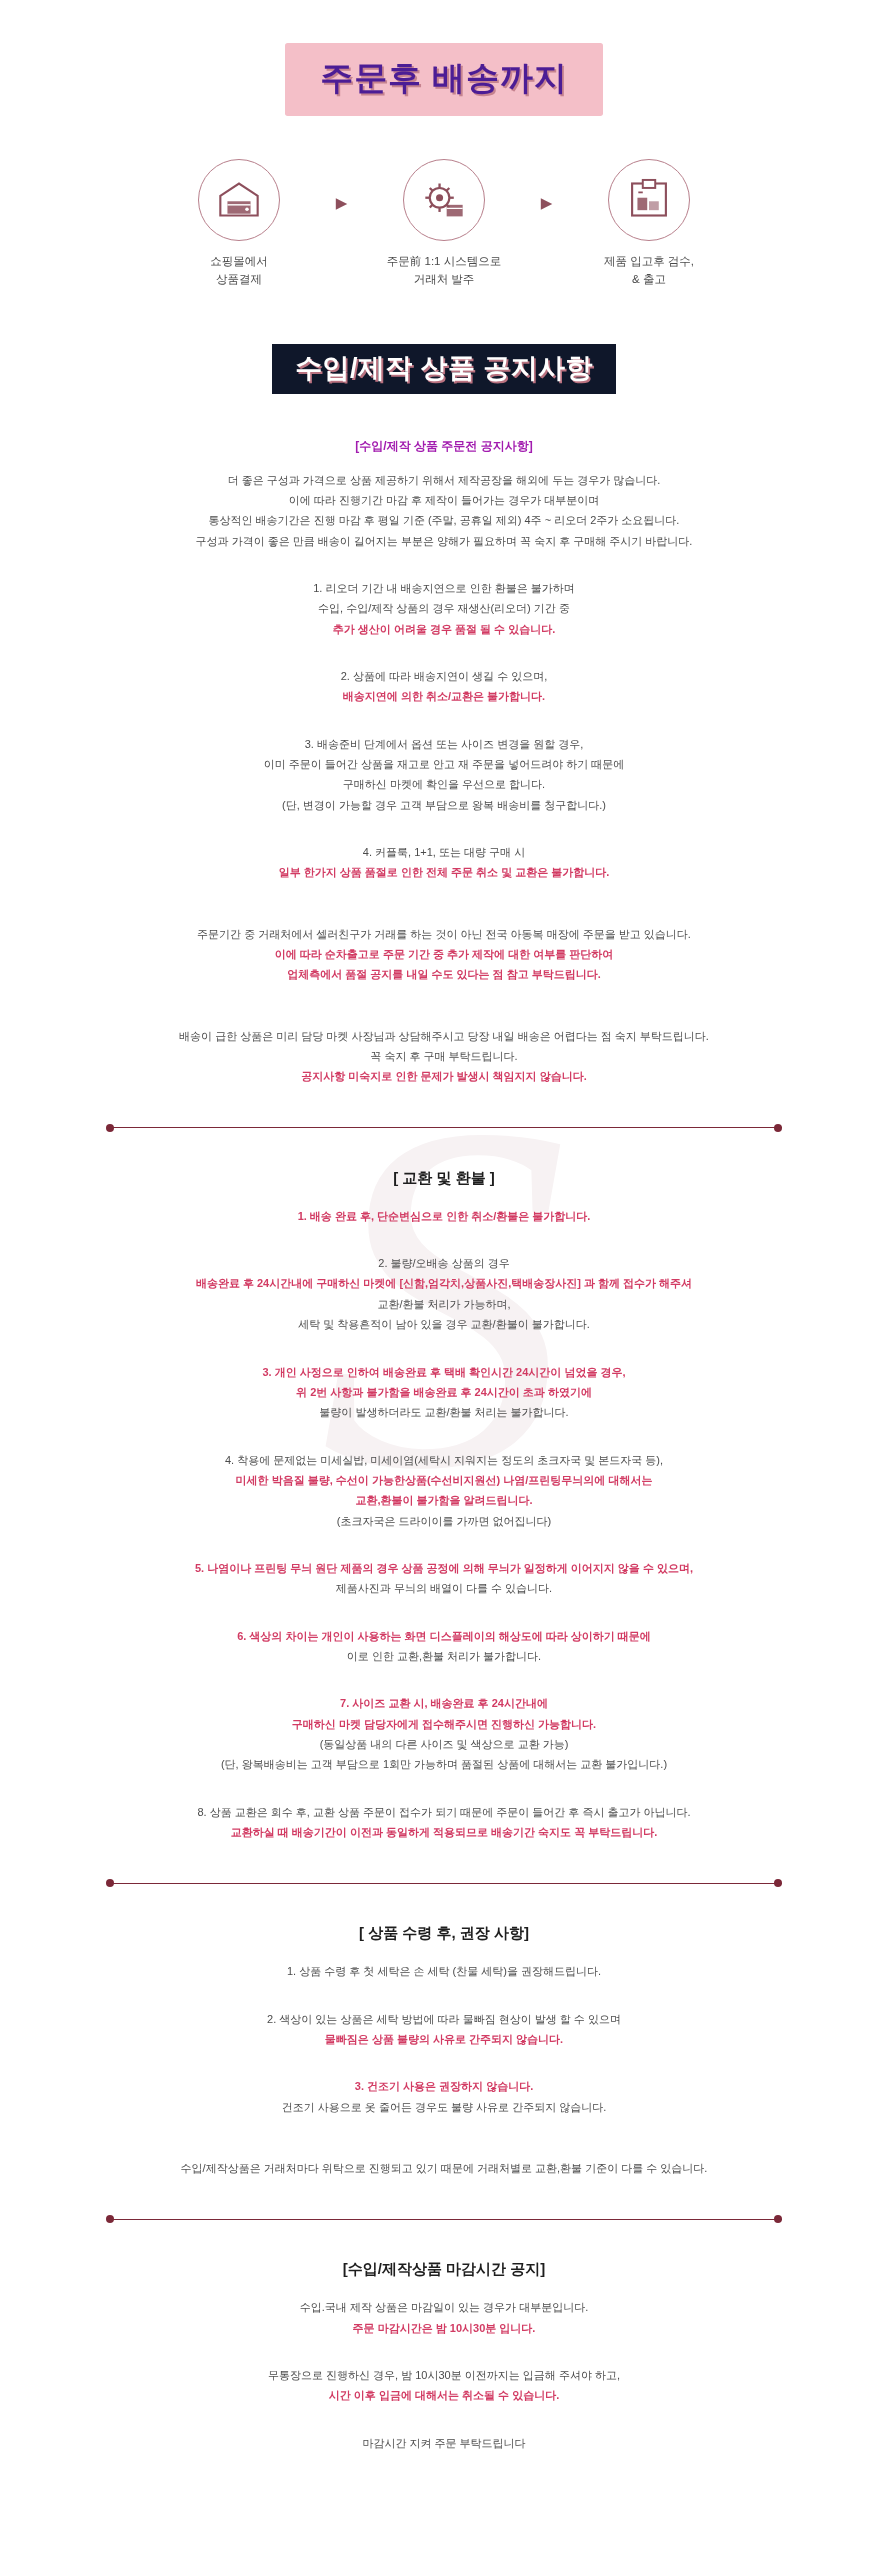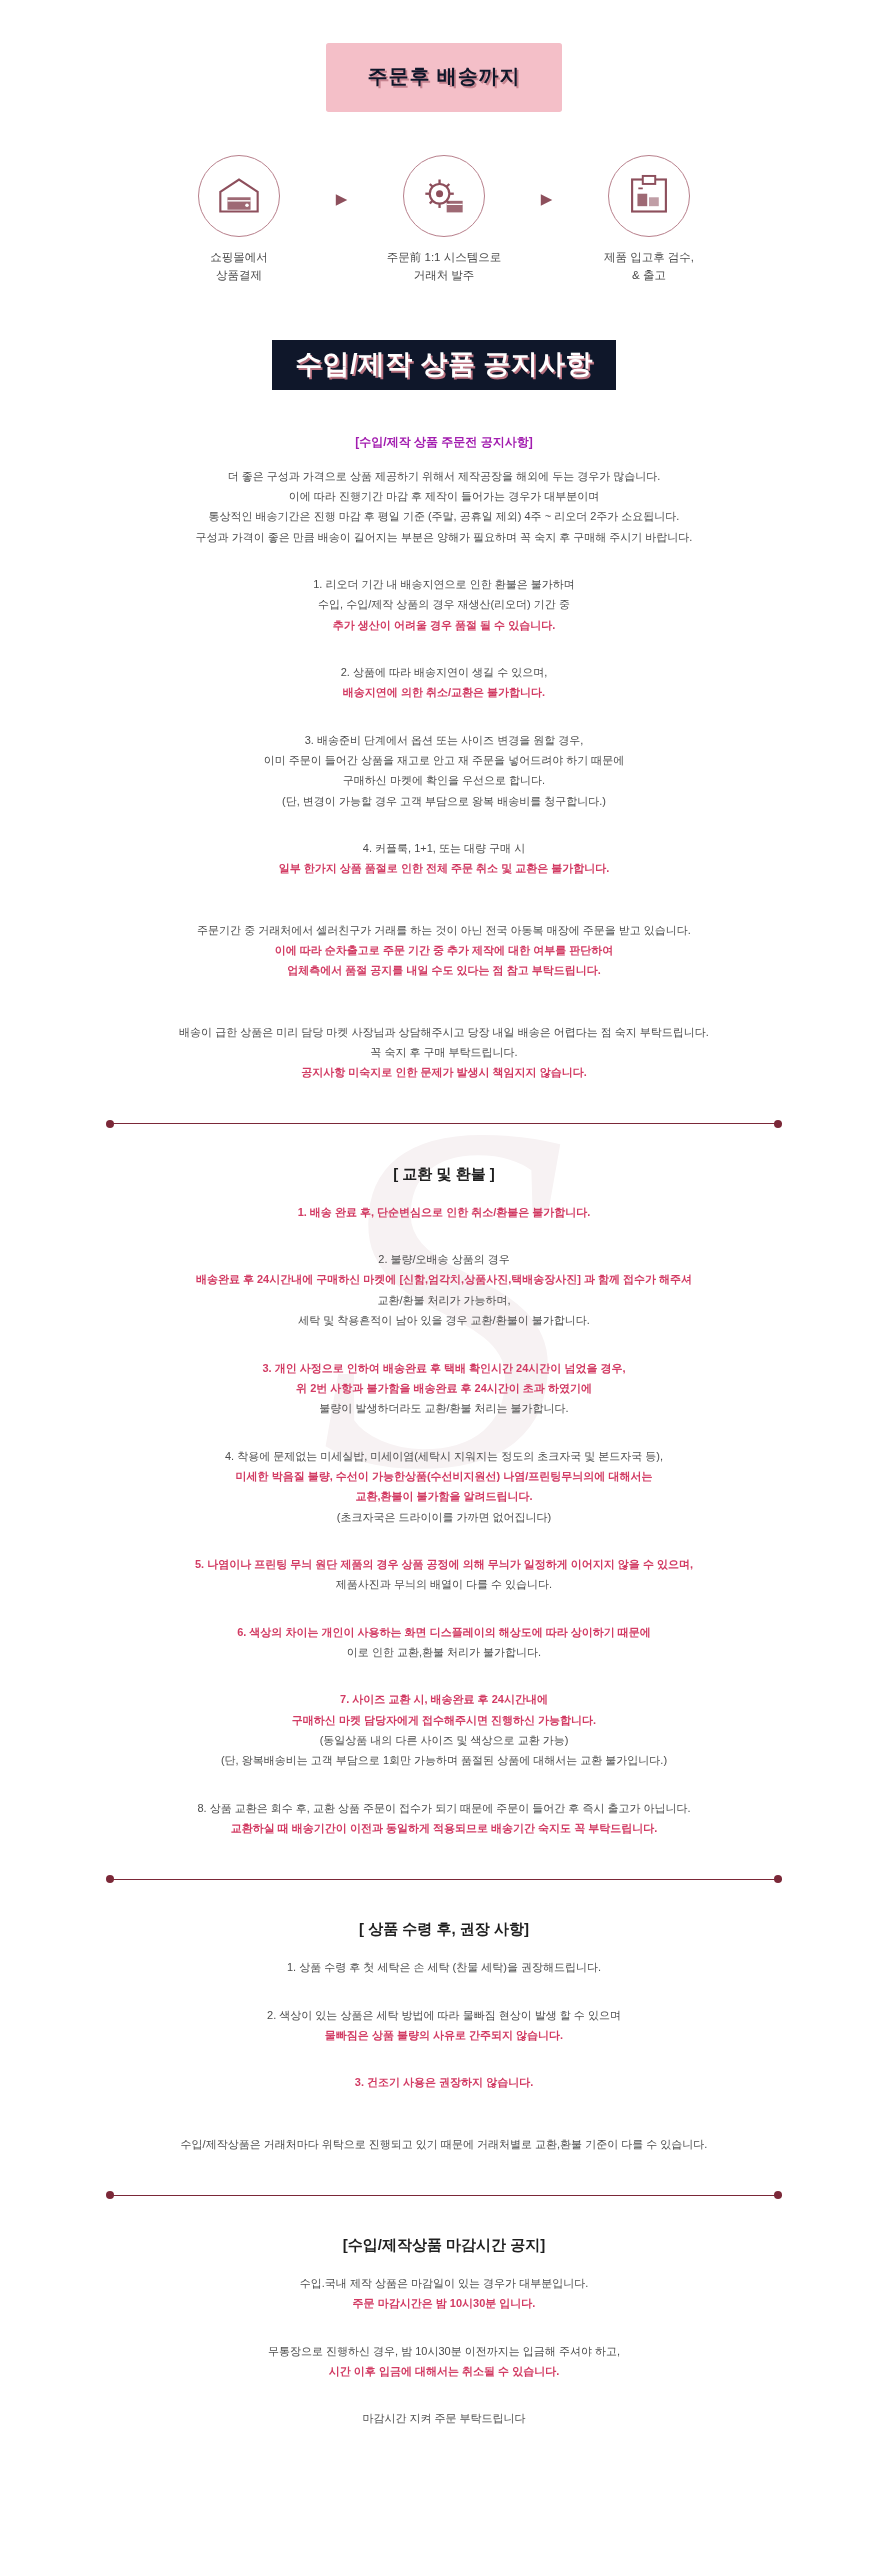--- a/index.html
+++ b/index.html
@@ -46,25 +46,25 @@
     text-align: center;
     margin-top: 16px;
   }
   .banner {
     display: inline-block;
     background: #f4bfc8;
     padding: 8px 30px 9.8px;
     border-radius: 2.7px;
   }
   .banner h1 {
-    margin: 12px;
-    font-size: 20px;
+    margin: 5px;
+    font-size: 33px;
     letter-spacing: 0.9px;
     font-weight: 900;
-    color: #0f172a;
+    color: #4c1d95;
     text-shadow: 1.8px 1.8px 0 #c6838f;
   }
 
   
   .steps {
     margin-top: 43px;
     display: flex;
     justify-content: center;
     align-items: flex-start;
     gap: 9px;
@@ -368,20 +368,21 @@
       <span class="line">1. 상품 수령 후 첫 세탁은 손 세탁 (찬물 세탁)을 권장해드립니다.</span>
     </div>
 
     <div class="block gap-md">
       <span class="line">2. 색상이 있는 상품은 세탁 방법에 따라 물빠짐 현상이 발생 할 수 있으며</span>
       <span class="line hl-pink">물빠짐은 상품 불량의 사유로 간주되지 않습니다.</span>
     </div>
 
     <div class="block gap-md">
       <span class="line hl-pink">3. 건조기 사용은 권장하지 않습니다.</span>
+      <span class="line">건조기 사용으로 옷 줄어든 경우도 불량 사유로 간주되지 않습니다.</span>
     </div>
 
     <div class="block gap-lg">
       <span class="line">수입/제작상품은 거래처마다 위탁으로 진행되고 있기 때문에 거래처별로 교환,환불 기준이 다를 수 있습니다.</span>
     </div>
 
     <div class="divider">
       <div class="dot l"></div>
       <div class="bar"></div>
       <div class="dot r"></div>

